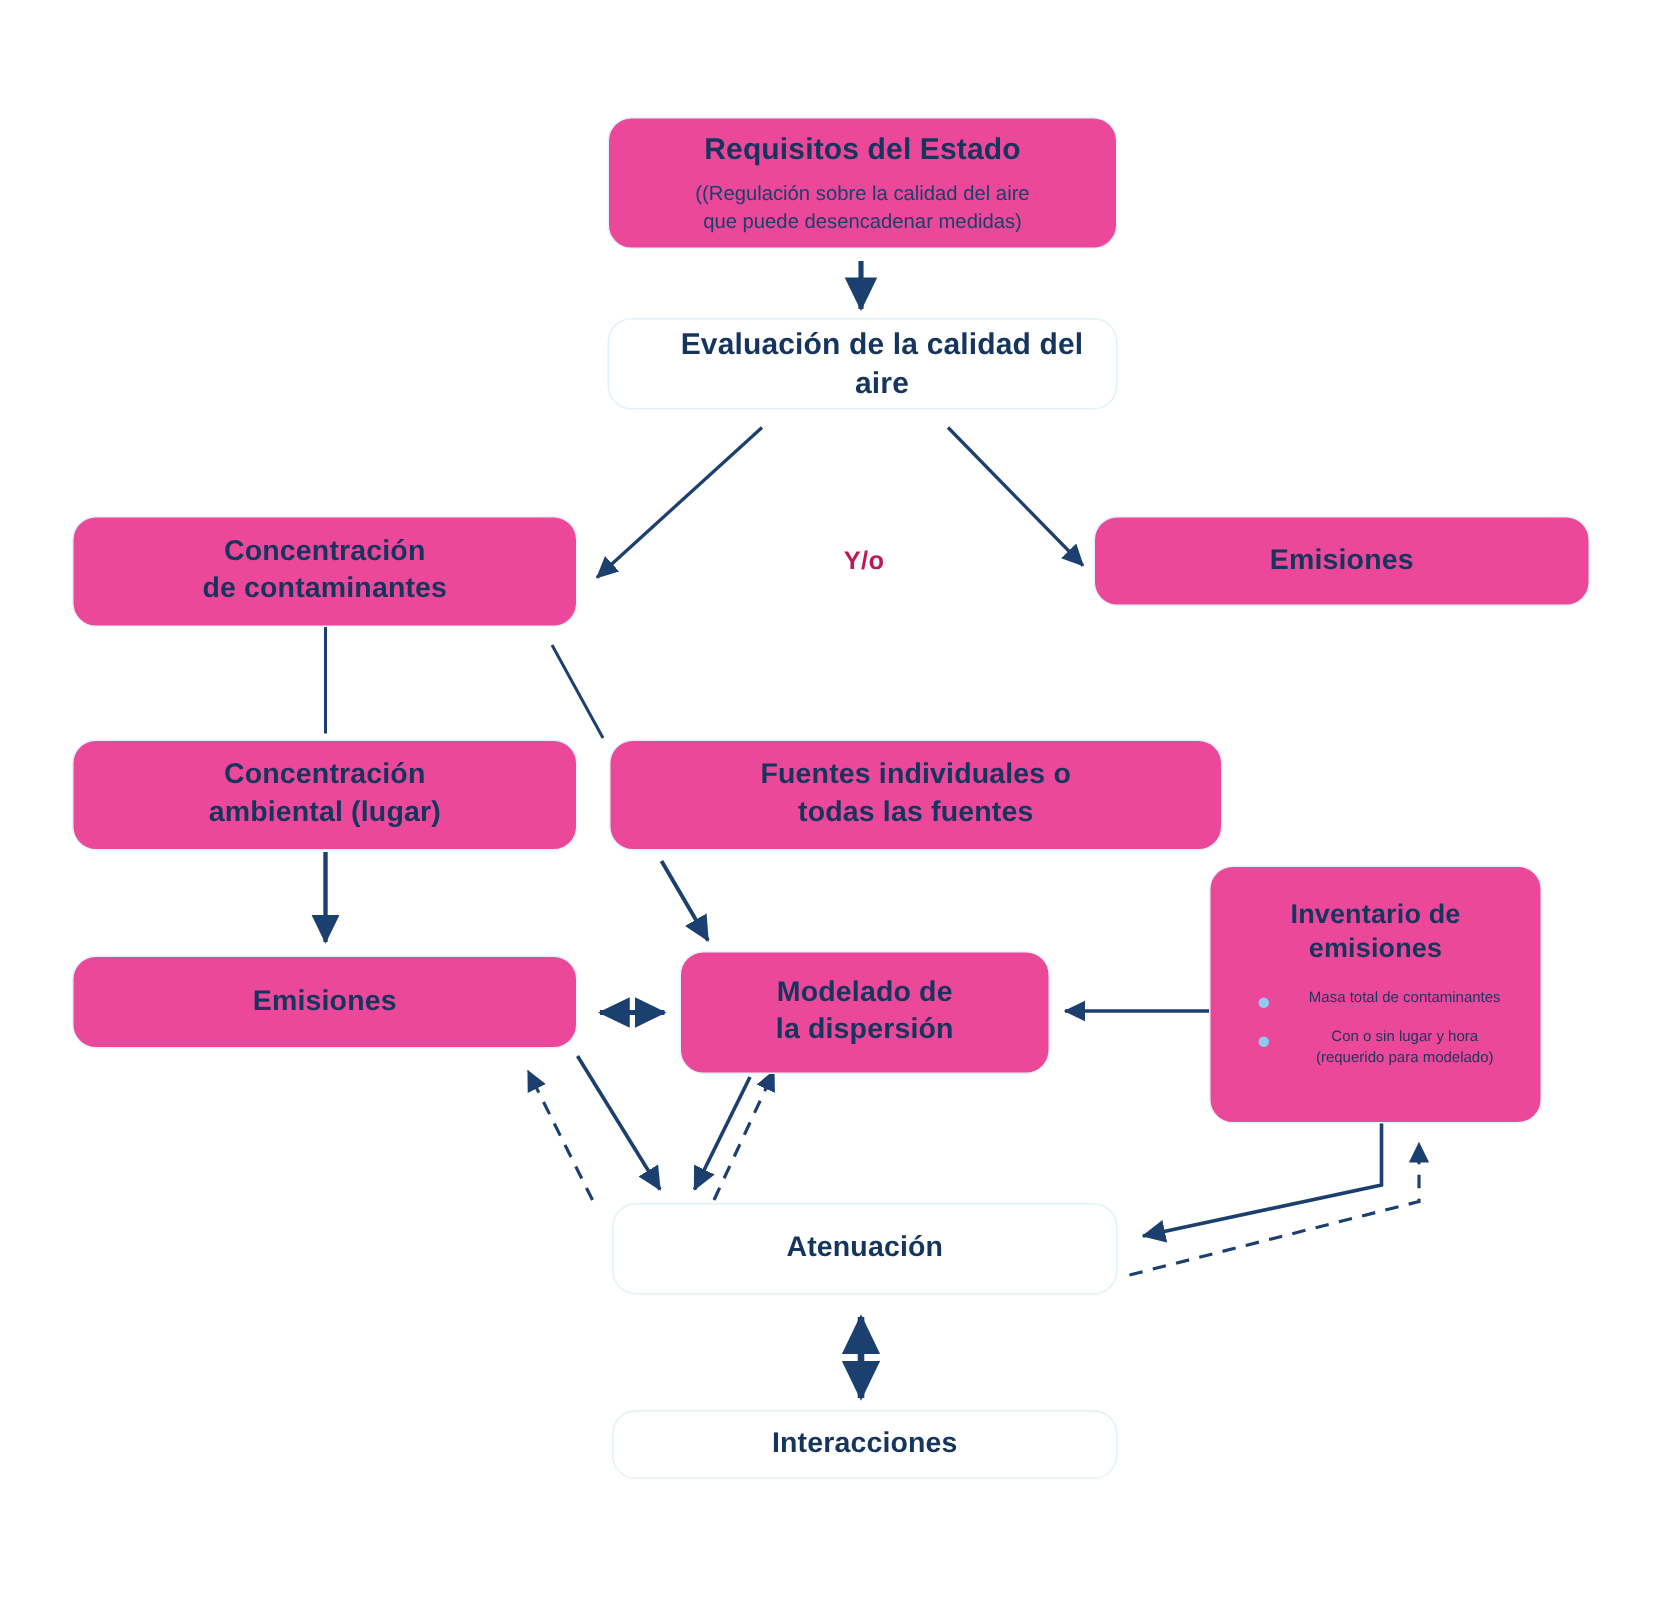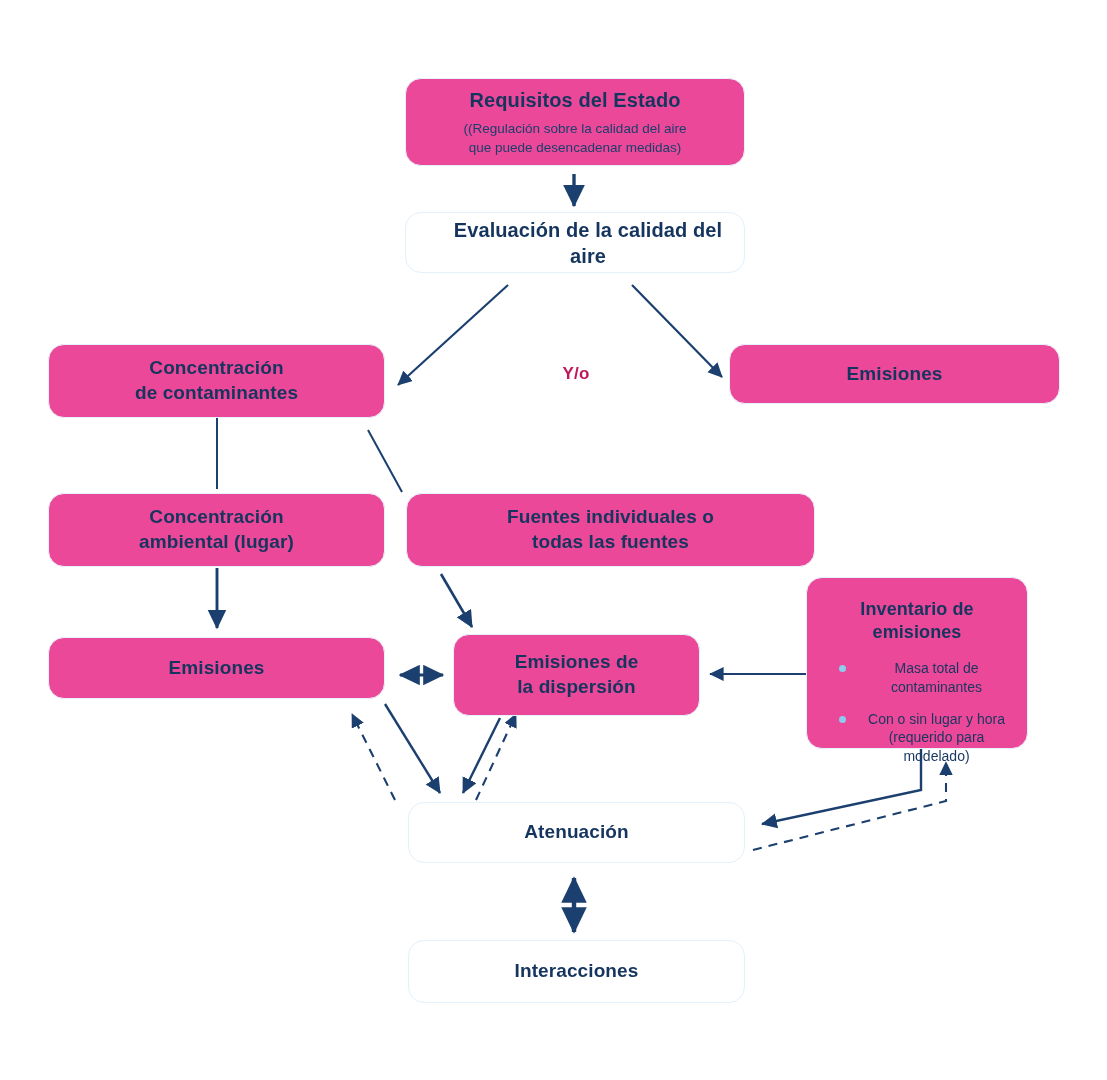--- a/index.html
+++ b/index.html
@@ -81,21 +81,21 @@
   .dot {
     flex: 0 0 auto;
     width: 7px; height: 7px;
     border-radius: 50%;
     background: #8ecbee;
     margin-top: 6px;
   }
   .bullet-text {
     flex: 1 1 auto;
     color: #17375f;
-    font-size: 14px;
+    font-size: 10px;
     line-height: 1.35;
     text-align: center;
     font-weight: normal;
   }
 </style>
 </head>
 <body>
 
 <div id="stage">
 
@@ -180,21 +180,21 @@
   <div class="node filled" style="left:406px; top:493px; width:409px; height:74px;">
     <div class="title t19">Fuentes individuales o</div>
     <div class="title t19">todas las fuentes</div>
   </div>
 
   <div class="node filled" style="left:48px; top:637px; width:337px; height:62px;">
     <div class="title t19">Emisiones</div>
   </div>
 
   <div class="node filled" style="left:453px; top:634px; width:247px; height:82px;">
-    <div class="title t19">Emisiones de</div>
+    <div class="title t19">Modelado de</div>
     <div class="title t19">la dispersión</div>
   </div>
 
   <div class="node filled" style="left:806px; top:577px; width:222px; height:172px; justify-content:flex-start; padding-top:20px;">
     <div class="title t18">Inventario de emisiones</div>
     <div class="bullets">
       <div class="bullet-row">
         <span class="dot"></span>
         <span class="bullet-text">Masa total de contaminantes</span>
       </div>
@@ -205,17 +205,17 @@
           <span style="display:block;">(requerido para modelado)</span>
         </span>
       </div>
     </div>
   </div>
 
   <div class="node outlined" style="left:408px; top:802px; width:337px; height:61px;">
     <div class="title t19">Atenuación</div>
   </div>
 
-  <div class="node outlined" style="left:408px; top:940px; width:337px; height:63px;">
+  <div class="node outlined" style="left:408px; top:940px; width:337px; height:46px;">
     <div class="title t19">Interacciones</div>
   </div>
 
 </div>
 
 </body></html>

